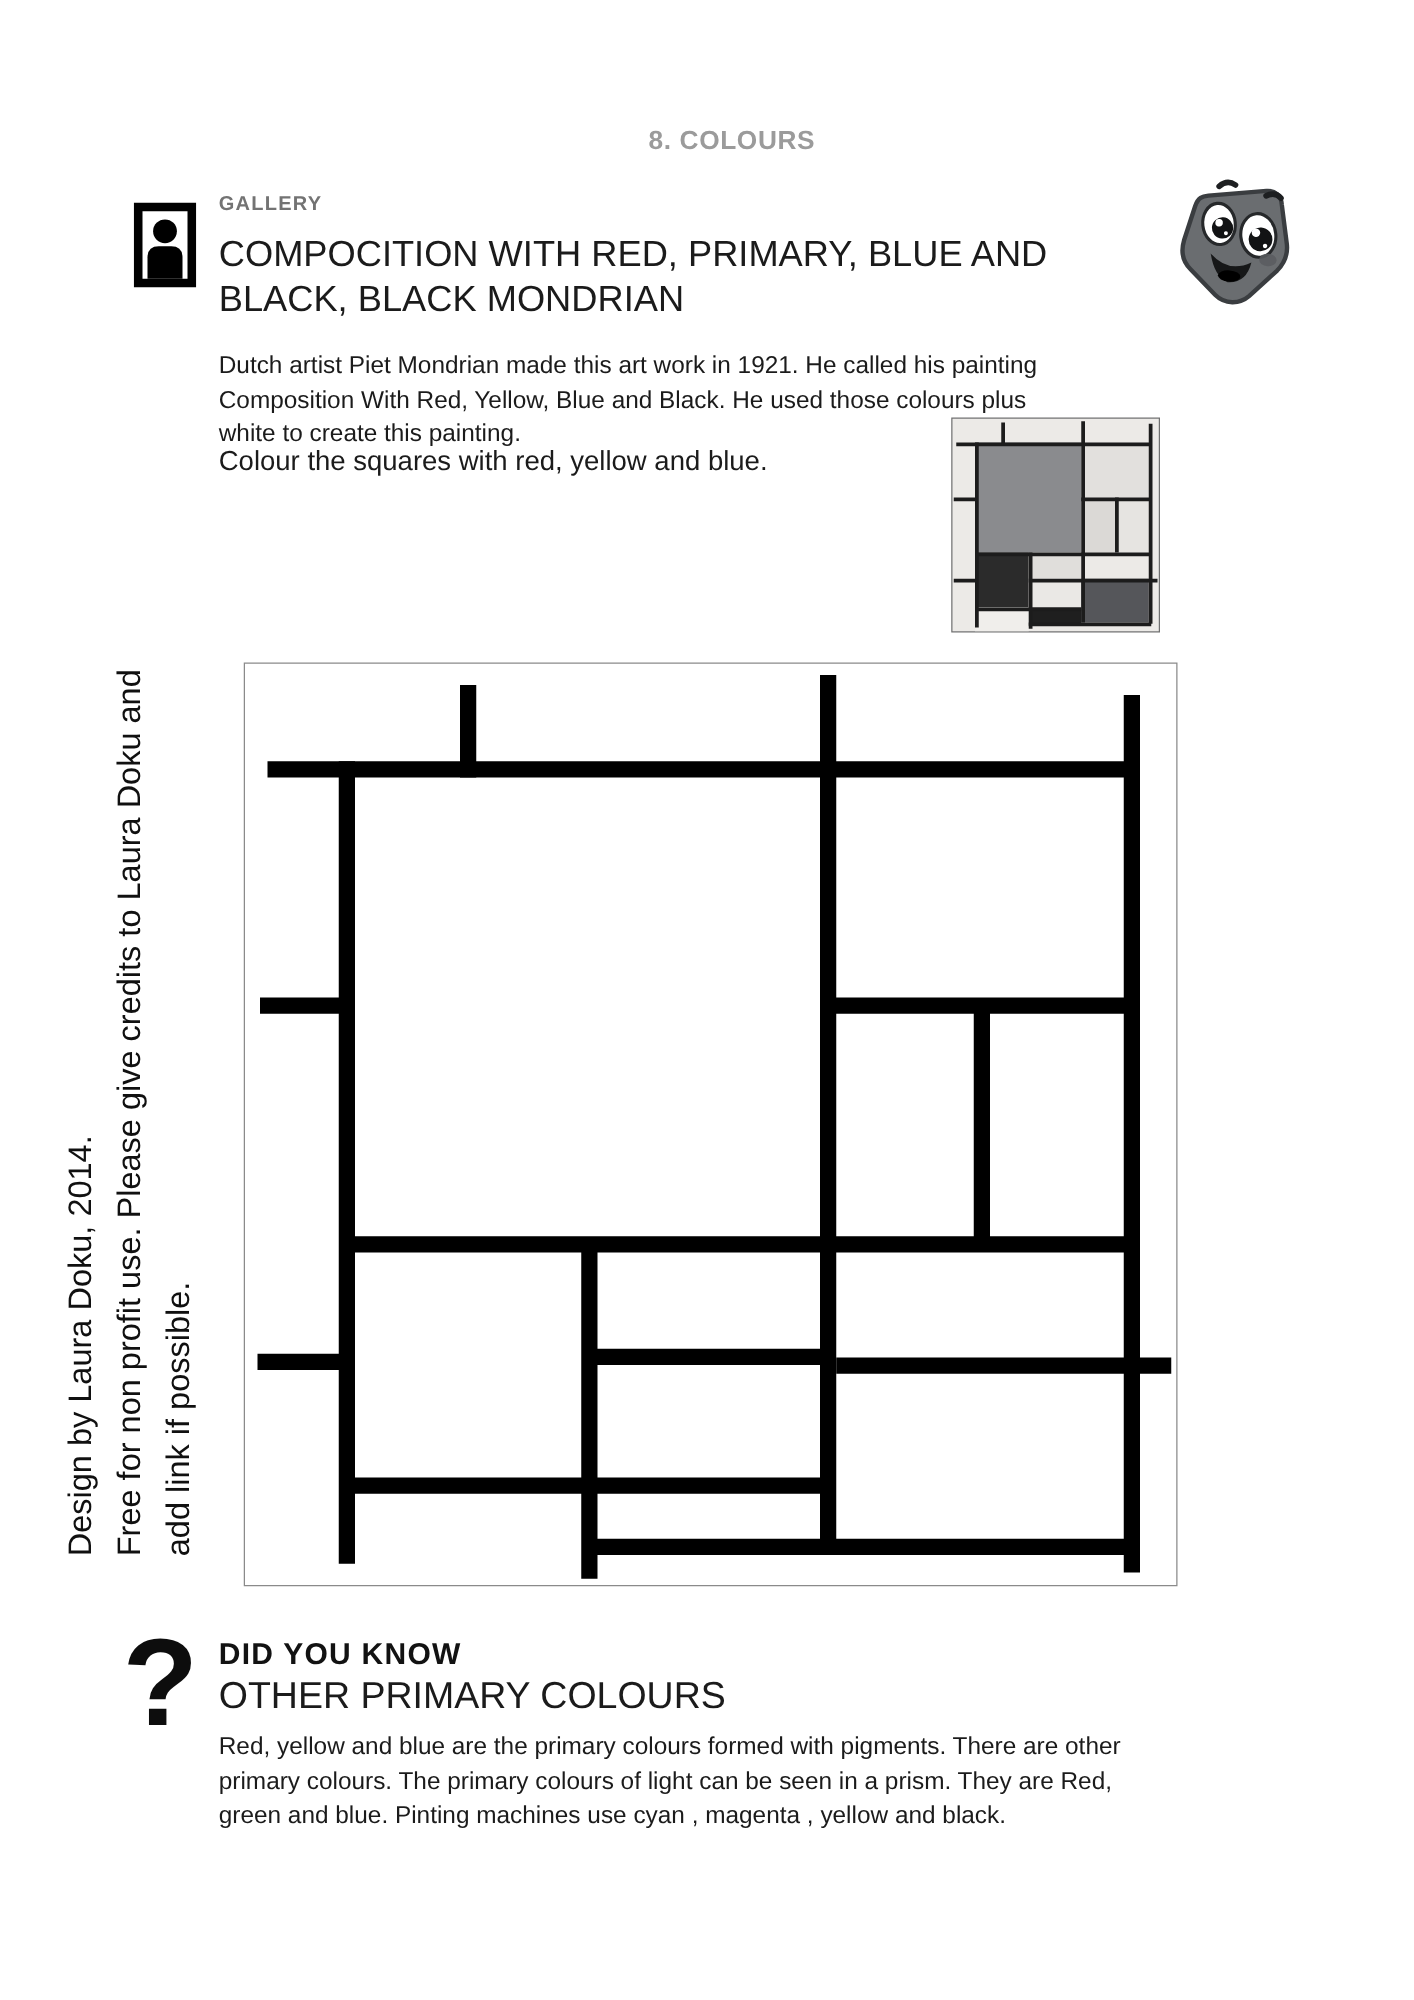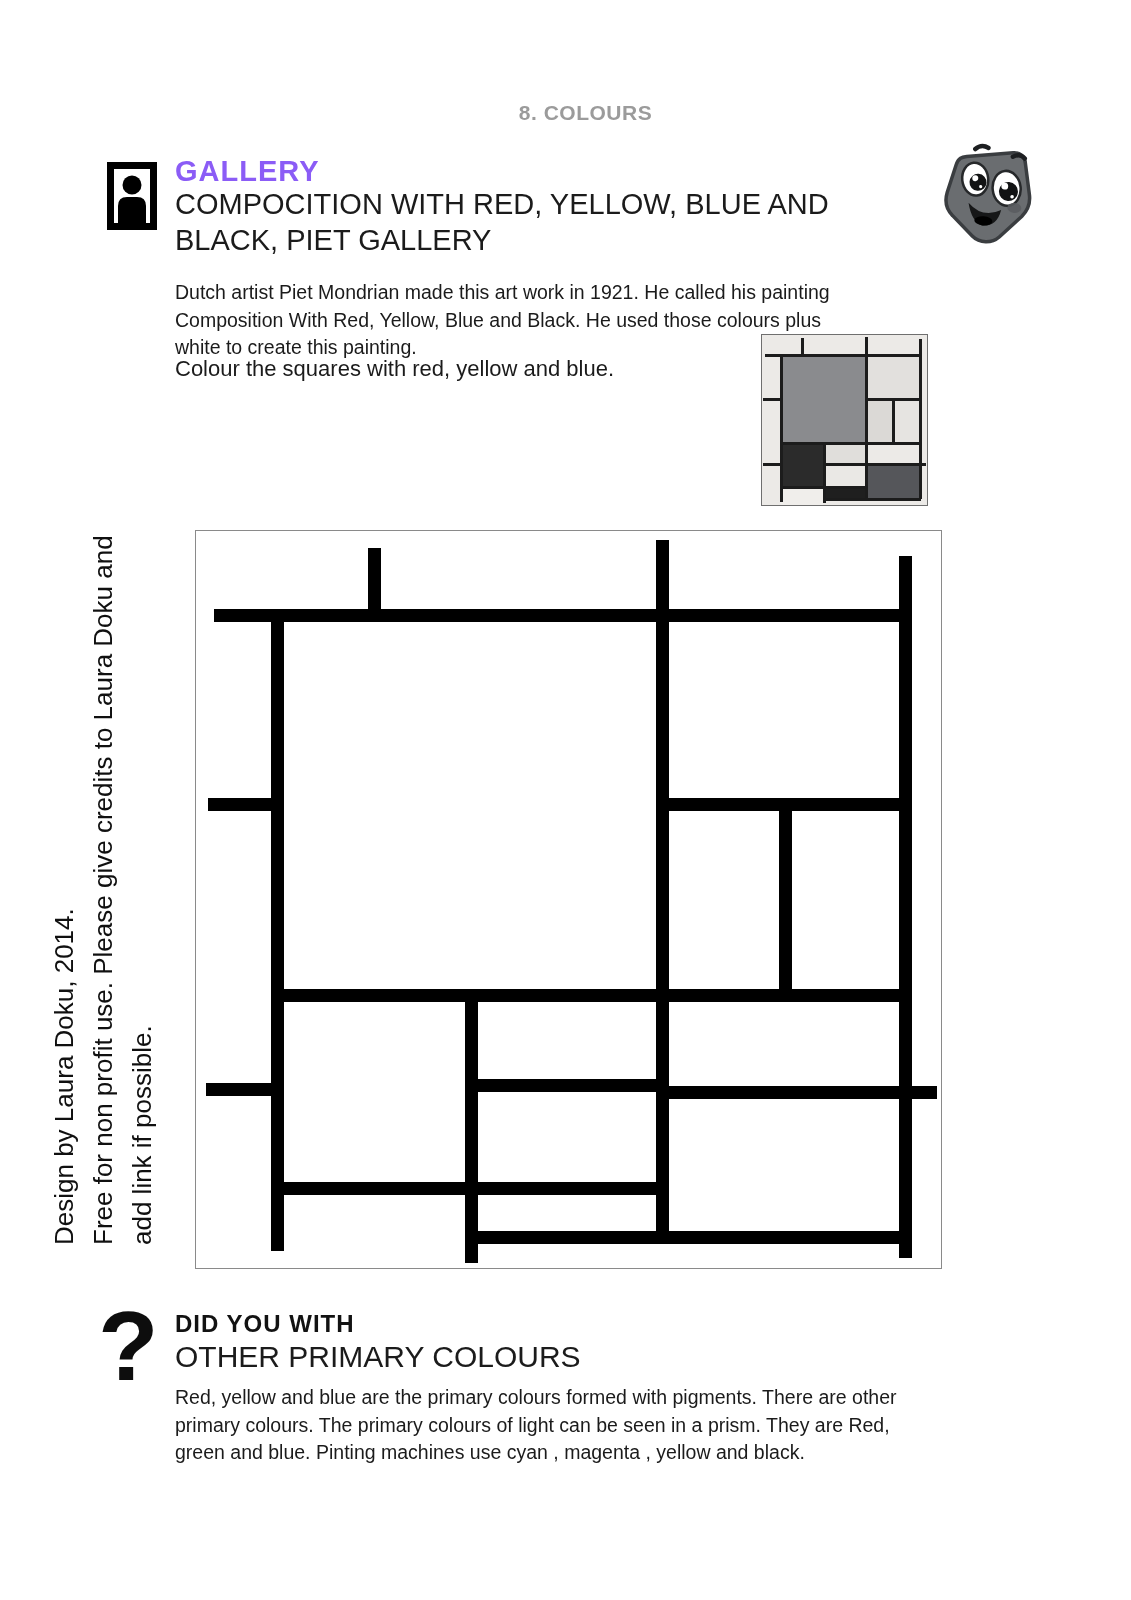--- a/index.html
+++ b/index.html
@@ -7,21 +7,21 @@
     position:relative;width:1131px;height:1600px;background:#ffffff;overflow:hidden;
     font-family:"Liberation Sans","DejaVu Sans",sans-serif;color:#1b1b1b;padding-left:40px;
   }
   .abs{position:absolute;}
   
   .page-header{
     left:0;right:0;top:101px;text-align:center;
     font-size:21px;font-weight:bold;color:#9b9b9b;letter-spacing:0.5px;
   }
   
-  .gallery-label{left:175px;top:155px;font-size:29px;font-weight:900;letter-spacing:1px;color:#8b5cf6;}
+  .gallery-label{left:175px;top:155px;font-size:16px;font-weight:900;letter-spacing:1px;color:#737373;}
   .worksheet-title{left:175px;top:186px;font-size:29px;line-height:36px;color:#1b1b1b;}
   .intro-paragraph{
     left:175px;top:279px;width:750px;font-size:19.5px;line-height:27.5px;
     color:#1b1b1b;white-space:pre-line;text-align:justify;
   }
   .instruction-text{left:175px;top:356px;font-size:22px;color:#1b1b1b;}
   
   .painting-thumbnail{
     left:762px;top:335px;width:165px;height:170px;background:#eceae7;
     outline:1px solid #6f6f6f;
@@ -59,22 +59,22 @@
   <div class="abs" style="left:107px;top:162px;width:50px;height:68px;">
     <svg width="50" height="68" viewBox="0 0 50 68">
       <rect x="3.5" y="3.5" width="43" height="61" fill="#ffffff" stroke="#000000" stroke-width="7"></rect>
       <circle cx="25" cy="23" r="9.5" fill="#000000"></circle>
       <path d="M11 61 L11 44 Q11 35 20 35 L30 35 Q39 35 39 44 L39 61 Z" fill="#000000"></path>
     </svg>
   </div>
 
   <div class="abs gallery-label">GALLERY</div>
   <div class="abs worksheet-title">
-    <div>COMPOCITION WITH RED, YELLOW, BLUE AND</div>
-    <div>BLACK, PIET GALLERY</div>
+    <div>COMPOCITION WITH RED, PRIMARY, BLUE AND</div>
+    <div>BLACK, BLACK MONDRIAN</div>
   </div>
   <div class="abs intro-paragraph">Dutch artist Piet Mondrian made this art work in 1921. He called his painting
 Composition With Red, Yellow, Blue and Black. He used those colours plus
 white to create this painting.</div>
   <div class="abs instruction-text">Colour the squares with red, yellow and blue.</div>
 
   <div class="abs" style="left:922px;top:142px;width:135px;height:112px;">
     <svg width="135" height="112" viewBox="0 0 135 112">
       <g transform="rotate(4 65 55)">
         <path d="M42 16 L88 9 C95 8 100 12 101 19 L107 49 C109 58 107 65 101 72 L80 94 C73 101 61 102 53 95 L32 76 C25 70 23 62 25 53 L32 25 C34 18 37 17 42 16 Z" fill="#6a6d70" stroke="#3a3d40" stroke-width="3.5" stroke-linejoin="round"></path>
@@ -146,19 +146,19 @@
     <div class="gl" style="left:275px;top:700px;width:437px;height:13px;"></div>
   </div>
 
   <div class="abs credits-vertical">
     <div>Design by Laura Doku, 2014.</div>
     <div>Free for non profit use. Please give credits to Laura Doku and</div>
     <div>add link if possible.</div>
   </div>
 
   <div class="abs question-mark-icon">?</div>
-  <div class="abs dyk-label">DID YOU WITH</div>
+  <div class="abs dyk-label">DID YOU KNOW</div>
   <div class="abs dyk-title">OTHER PRIMARY COLOURS</div>
   <div class="abs dyk-paragraph">Red, yellow and blue are the primary colours formed with pigments. There are other
 primary colours. The primary colours of light can be seen in a prism. They are Red,
 green and blue. Pinting machines use cyan , magenta , yellow and black.</div>
 
 </div>
 
 </body></html>

